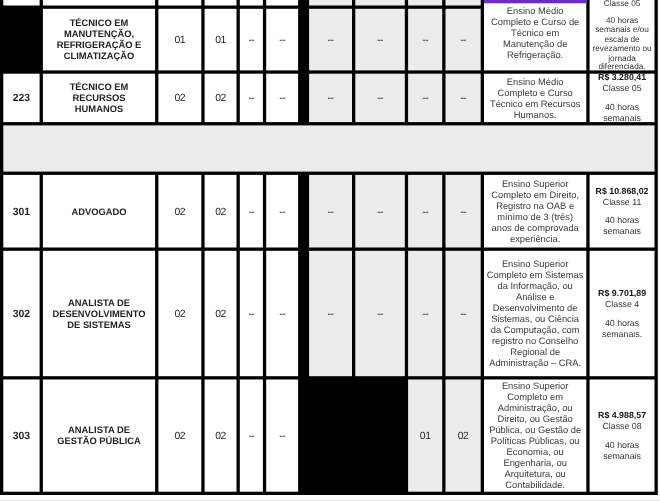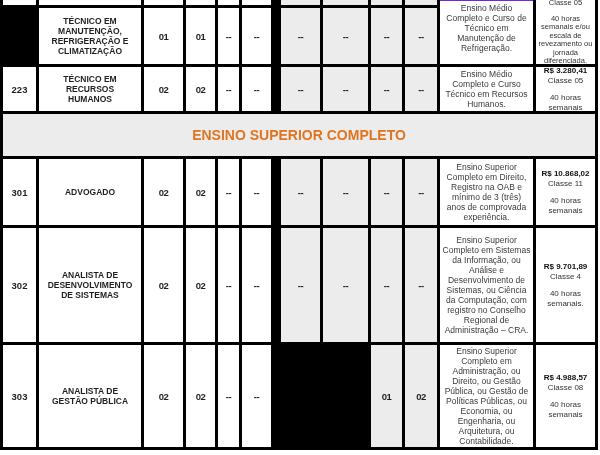--- a/index.html
+++ b/index.html
@@ -30,24 +30,24 @@
     justify-content: center;
     flex-direction: column;
     text-align: center;
     overflow: hidden;
     color: #1f1f1f;
   }
   .gray { background: #ececec; }
 
   .code  { font-weight: bold; font-size: 9.5px; }
   .title { font-weight: bold; font-size: 8.5px; line-height: 10px; white-space: pre-line; padding: 0 3px; }
-  .val   { font-weight: bold; font-size: 9.5px; letter-spacing: -0.5px; }
+  .val   { font-weight: normal; font-size: 9.5px; letter-spacing: -0.5px; }
 
   .req   { font-size: 8.5px; line-height: 10px; color: #3a3a3a; padding: 1px 2px; }
-  .req-first { border-top: 1px solid #6d28d9; justify-content: flex-start; padding-top: 2px; }
+  .req-first { border-top: 3px solid #6d28d9; justify-content: flex-start; padding-top: 2px; }
 
   .sal { font-size: 8px; line-height: 9.5px; color: #333; padding: 0 2px; }
   .sal .amount { font-weight: bold; color: #111; }
   .sal .hours  { margin-top: 8px; }
 
   .sal-first { justify-content: flex-start; font-size: 7.5px; line-height: 8.5px; }
   .sal-first .classe { margin-top: -1px; }
   .sal-first .hours  { margin-top: 7px; }
 
   .banner {
@@ -111,21 +111,20 @@
     <div class="cell val gray" style="grid-area:3/10">--</div>
     <div class="cell val gray" style="grid-area:3/11">--</div>
     <div class="cell req" style="grid-area:3/12">Ensino Médio Completo e Curso Técnico em Recursos Humanos.</div>
     <div class="cell sal" style="grid-area:3/13">
       <div class="amount">R$ 3.280,41</div>
       <div class="classe">Classe 05</div>
       <div class="hours">40 horas semanais</div>
     </div>
 
     <div class="banner" style="grid-area:4/1/5/14">
-      <div>ENSINO SUPERIOR COMPLETO</div>
     </div>
 
     <div class="cell code" style="grid-area:5/1">301</div>
     <div class="cell title" style="grid-area:5/2">ADVOGADO</div>
     <div class="cell val" style="grid-area:5/3">02</div>
     <div class="cell val" style="grid-area:5/4">02</div>
     <div class="cell val" style="grid-area:5/5">--</div>
     <div class="cell val" style="grid-area:5/6">--</div>
     <div class="cell val gray" style="grid-area:5/8">--</div>
     <div class="cell val gray" style="grid-area:5/9">--</div>

